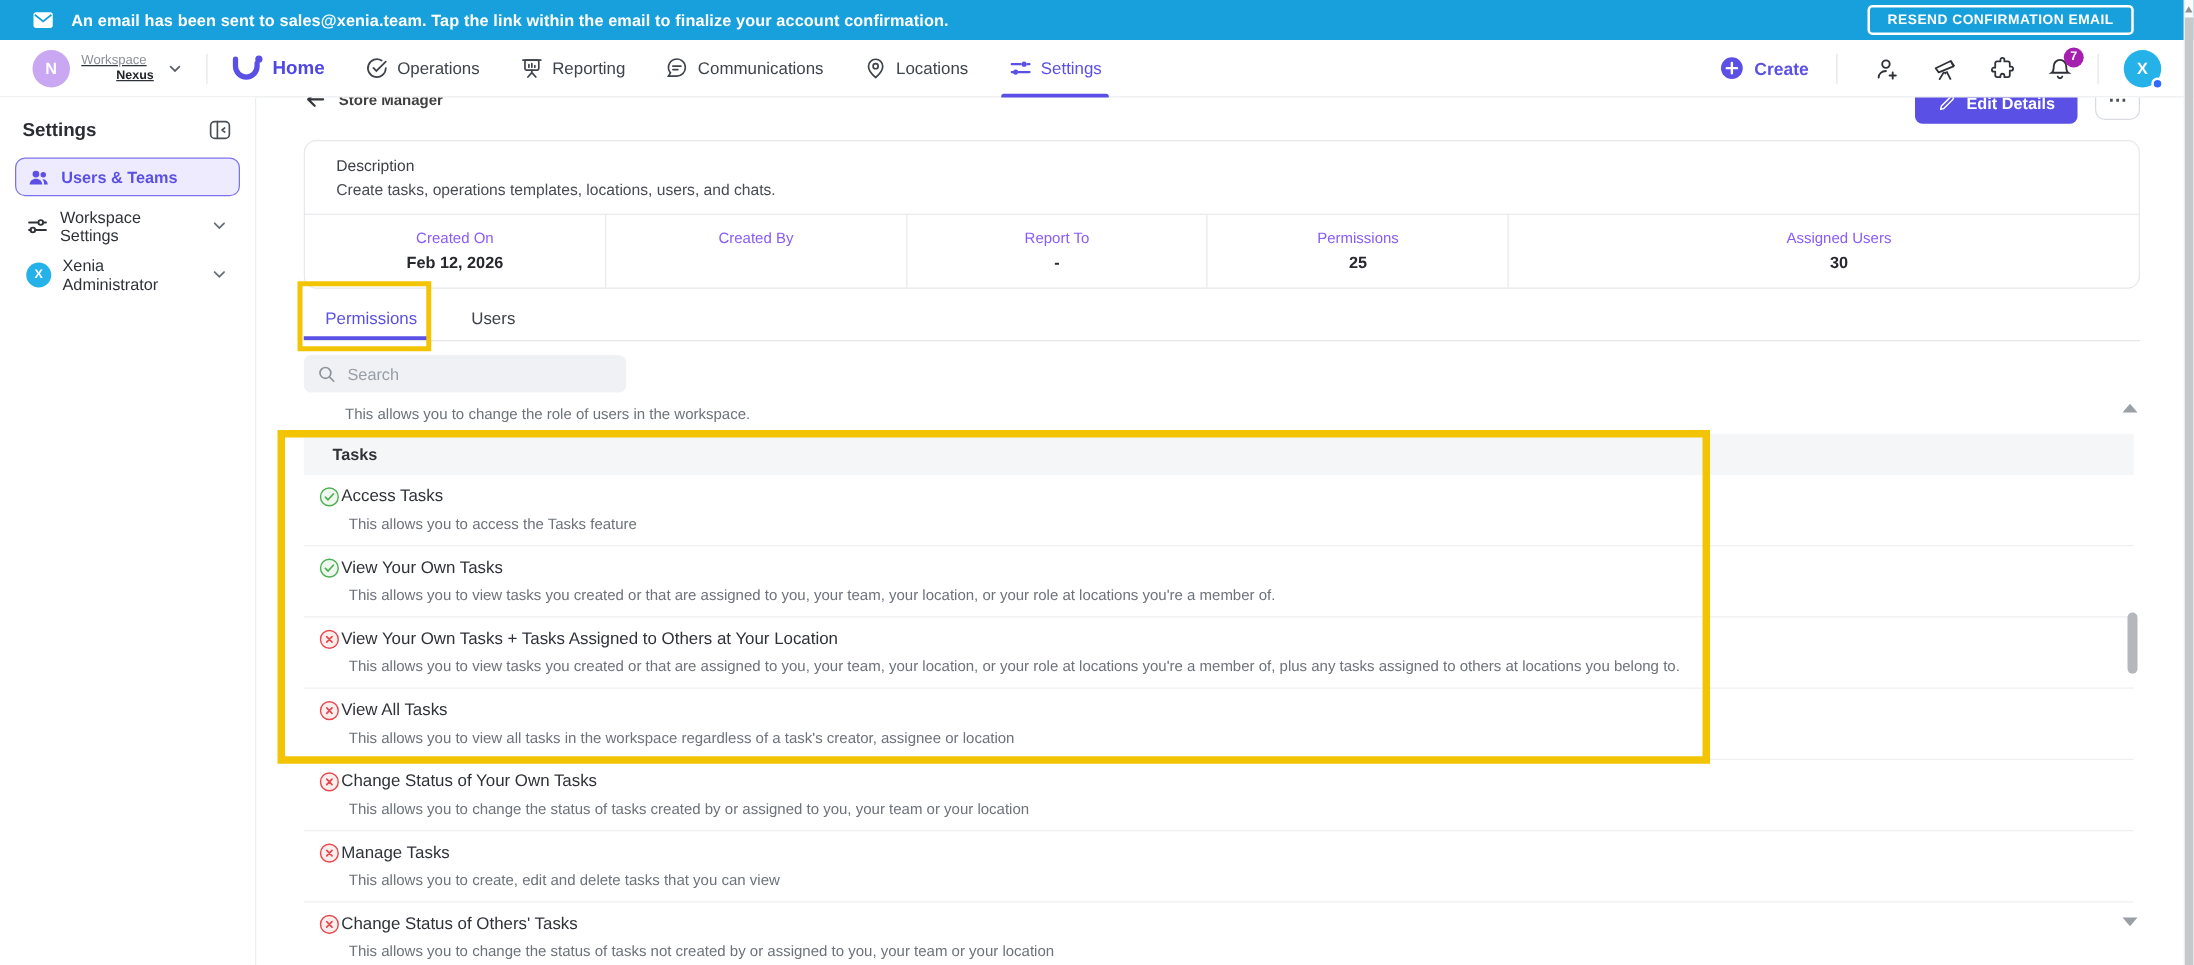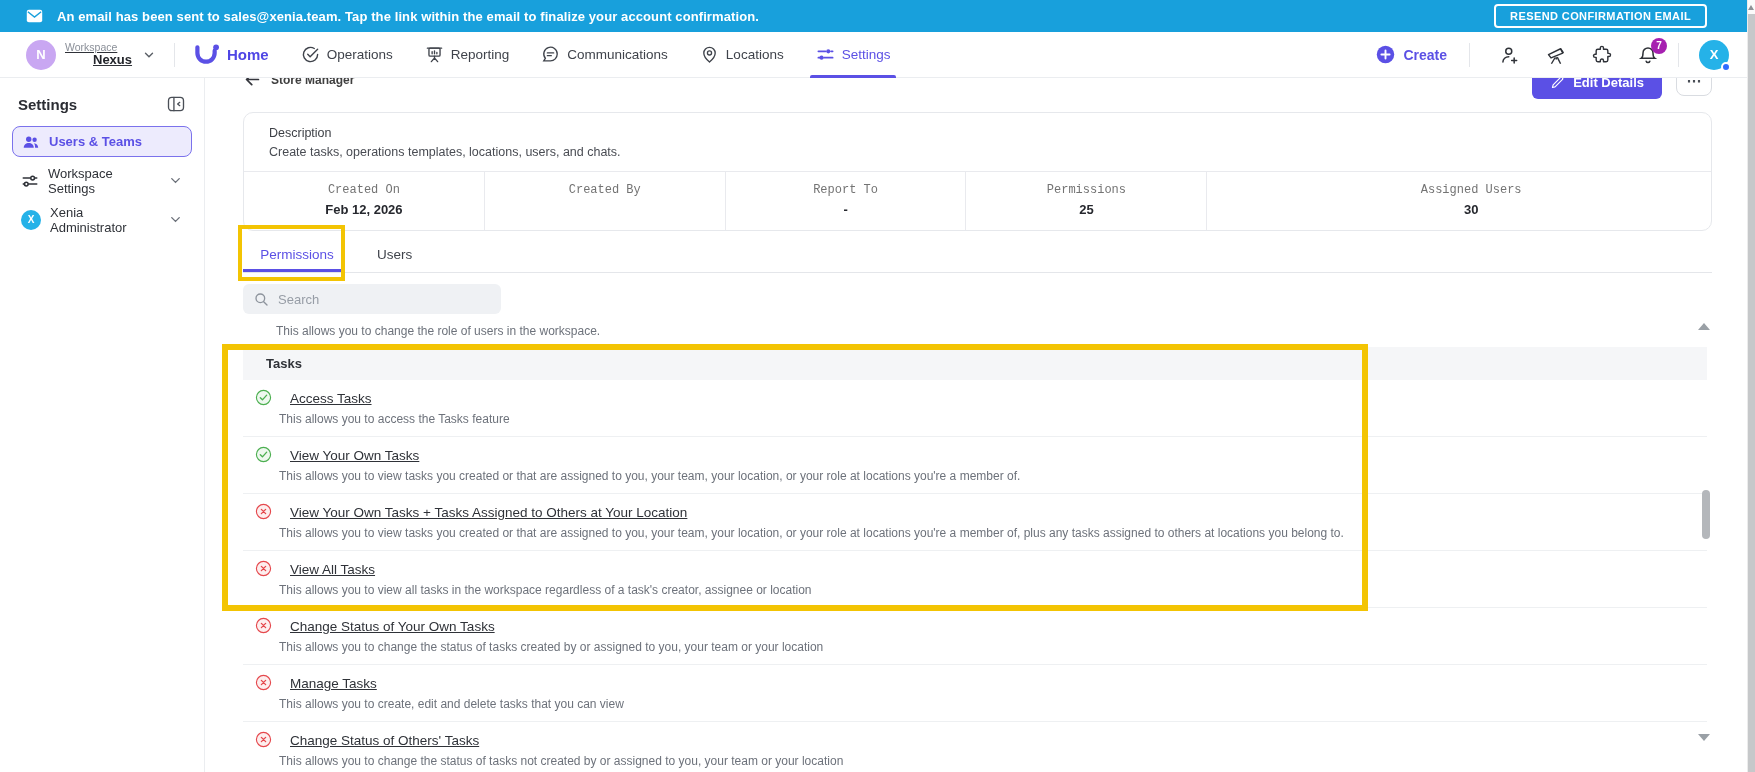--- a/index.html
+++ b/index.html
@@ -18,21 +18,21 @@
 
   
   .navbar { position:absolute; left:0; top:32px; width:1755px; height:46px; background:#fff;
             border-bottom:1px solid #ebedf0; display:flex; align-items:center; padding:0 26px; }
   .ws-switch { display:flex; align-items:center; cursor:pointer; }
   .avatar { border-radius:50%; display:flex; align-items:center; justify-content:center;
             color:#fff; font-weight:bold; }
   .av-n { width:30px; height:30px; background:#C9A7F2; font-size:13px; }
   .ws-labels { margin-left:9px; line-height:1.1;text-decoration:underline; }
   .ws-label { font-size:10.5px; color:#8a8f98; }
-  .ws-name { font-size:13px; font-weight:bold; color:#22242a;padding-left:28px; }
+  .ws-name { font-size:10px; font-weight:bold; color:#22242a;padding-left:28px; }
   .chev { width:14px; height:14px; color:#5a5f66; margin-left:10px; }
   .nav-divider { width:1px; height:24px; background:#e4e6ea; margin:0 18px; }
   .nav-items { display:flex; align-items:center; gap:32px; }
   .nav-item { display:flex; align-items:center; gap:7px; font-size:13.5px; color:#3f434b;
               cursor:pointer; position:relative; height:45px; }
   .nav-item svg { width:19px; height:19px; }
   .nav-item.home { color:#4F46E5; font-weight:bold; font-size:15px; }
   .nav-item.home svg { width:27px; height:23px; }
   .nav-item.active { color:#5B50E5; font-weight:500; }
   .nav-item.active::after { content:""; position:absolute; left:-6px; right:-6px; bottom:-1px;
@@ -84,21 +84,21 @@
 
   .info-card { margin-top:13px; border:1px solid #e6e8ec; border-radius:10px; width:1469px; }
   .desc-block { padding:13px 25px 12px; }
   .desc-label { font-size:12.5px; font-weight:500; color:#3c3f45; margin-bottom:5px; }
   .desc-text { font-size:12.5px; color:#494c53; }
   .meta-row { display:flex; border-top:1px solid #e9eaee; }
   .meta-col { flex:1; display:flex; flex-direction:column; align-items:center; justify-content:center;
               padding:11px 0 13px; gap:5px; }
   .meta-col + .meta-col { border-left:1px solid #e9eaee; }
   .meta-col.wide { flex:2;padding-left:24px; }
-  .meta-label { font-size:12px; color:#737373;font-family:Liberation Mono, monospace; }
+  .meta-label { font-size:12px; color:#8b5cf6; }
   .meta-value { font-size:13px; font-weight:bold; color:#26282e; min-height:15px; }
 
   .tabs { display:flex; border-bottom:1px solid #e4e6ea; width:1469px; margin-top:3px; }
   .tab { font-size:13.5px; padding:13px 4px 10px; cursor:pointer; color:#3f434b; position:relative; }
   .tab.permissions { width:88px; text-align:center; margin-left:10px; }
   .tab.users { margin-left:32px; }
   .tab.active { color:#5B50E5; font-weight:500; }
   .tab.active::after { content:""; position:absolute; left:-10px; right:-2px; bottom:0; height:3px;
                        background:#5B50E5; }
 
@@ -107,21 +107,21 @@
   .search-box svg { width:16px; height:16px; color:#8d939c; flex:0 0 auto; }
   .search-box input { border:none; background:transparent; outline:none; font-size:13px; color:#2f3238;
                       width:100%; font-family:"Liberation Sans",sans-serif; }
   .search-box input::placeholder { color:#979da6; }
 
   .partial-desc { margin:10px 0 0 33px; font-size:12px; color:#6d727b; }
 
   .perm-list { margin-top:9px; width:1464px; position:relative; }
   .section-header { background:#F5F6F8; padding:9px 23px; font-size:13px; font-weight:bold; color:#2f3238; }
   .perm-row { padding:9px 23px 10px 12px; border-bottom:1px solid #eef0f2; cursor:pointer; }
-  .perm-head { display:flex; align-items:flex-end; gap:18px;text-decoration:underline; }
+  .perm-head { display:flex; align-items:flex-start; gap:1px; }
   .perm-icon { width:17px; height:17px; display:inline-flex; flex:0 0 auto; }
   .perm-icon svg { width:17px; height:17px; }
   .perm-row .icon-granted, .perm-row .icon-denied { display:none; }
   .perm-row.granted .icon-granted { display:inline-flex; }
   .perm-row.denied .icon-denied { display:inline-flex; }
   .perm-title { font-size:13.5px; font-weight:500; color:#2f3238; }
   .perm-desc { font-size:12px; color:#6d727b; margin:6px 0 0 24px; }
 
   
   .annot { position:absolute; border:5px solid #F3C403; pointer-events:none; }

